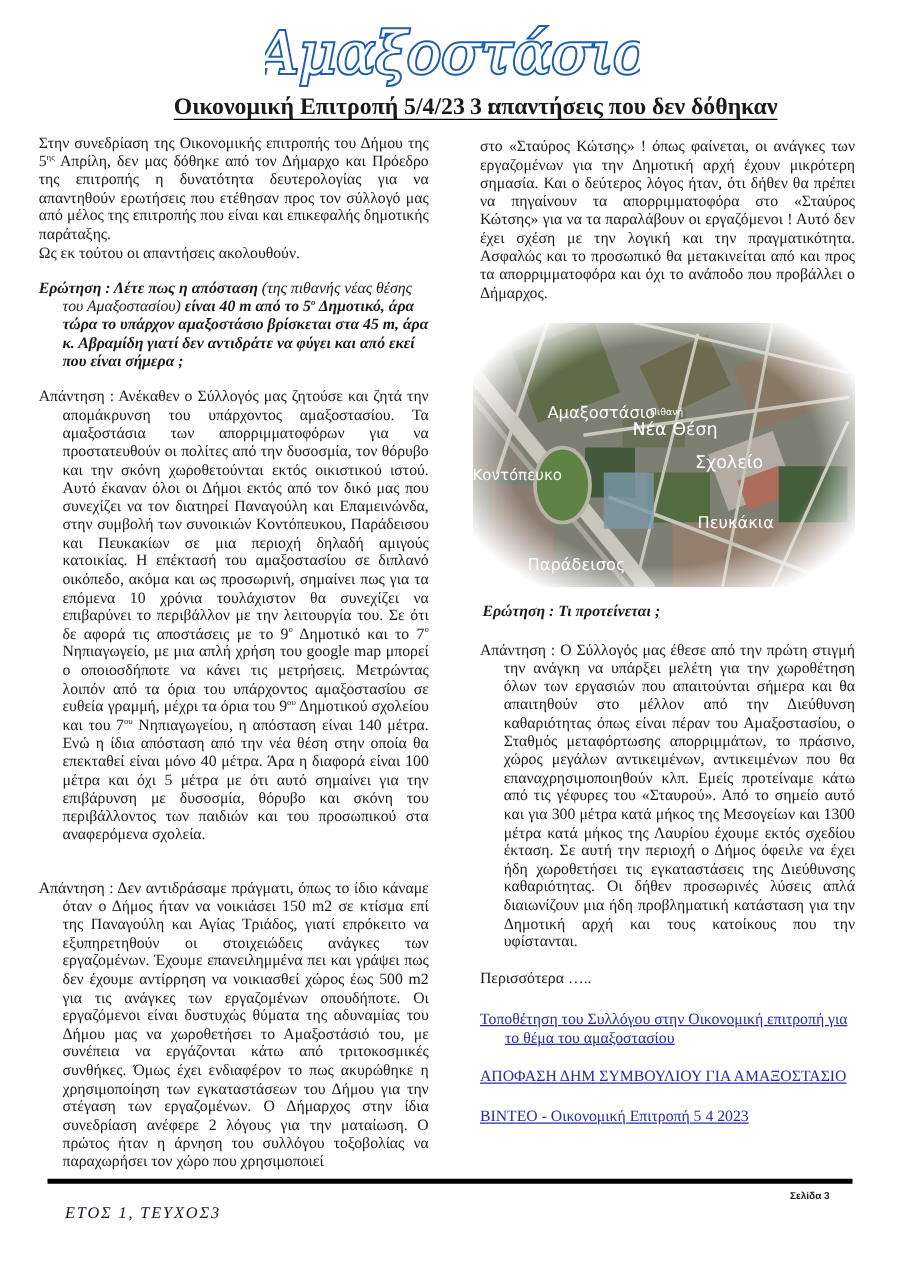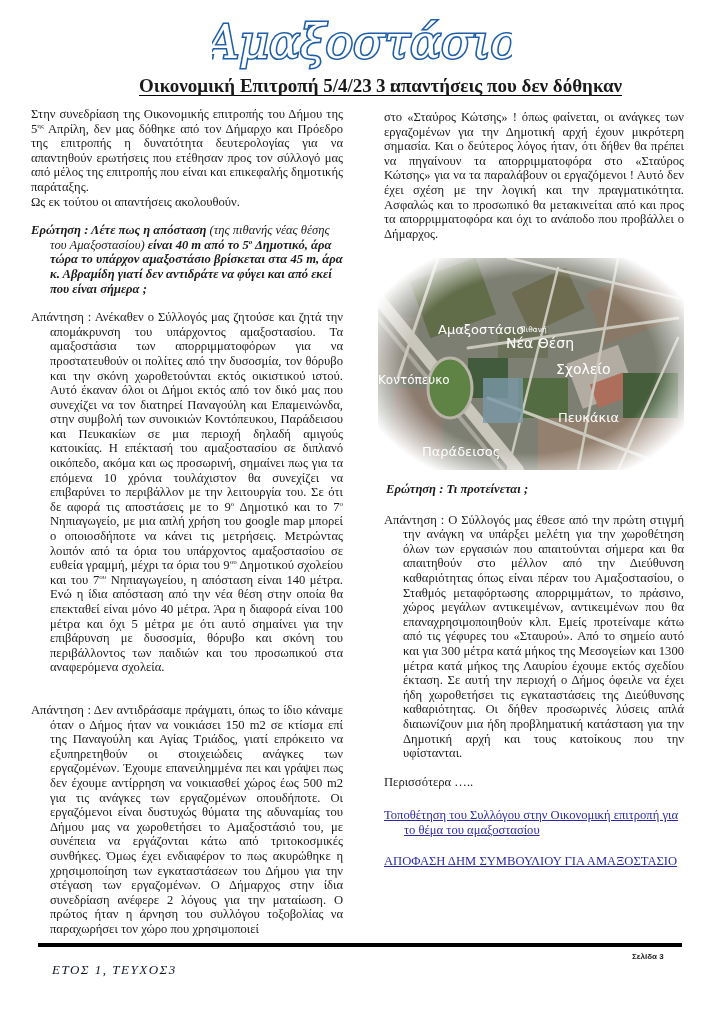--- a/index.html
+++ b/index.html
@@ -118,18 +118,21 @@
   <div class="gap"></div>
   <p class="lbl" style="margin:0">Περισσότερα …..</p>
   <div style="height:19px"></div>
   <div class="links">
     <div class="item">
         <a class="hang-link" href="#">Τοποθέτηση του Συλλόγου στην Οικονομική επιτροπή για το θέμα του αμαξοστασίου</a>
       </div>
     <div class="item">
         <a href="#">ΑΠΟΦΑΣΗ ΔΗΜ ΣΥΜΒΟΥΛΙΟΥ ΓΙΑ ΑΜΑΞΟΣΤΑΣΙΟ</a>
       </div>
+    <div class="item">
+        <a href="#">ΒΙΝΤΕΟ - Οικονομική Επιτροπή 5 4 2023</a>
+      </div>
   </div>
 </div>
 
 <div class="bottom-bar"></div>
 <div class="page-num">Σελίδα 3</div>
 <div class="issue">ΕΤΟΣ 1, ΤΕΥΧΟΣ3</div>
 
 </body></html>

